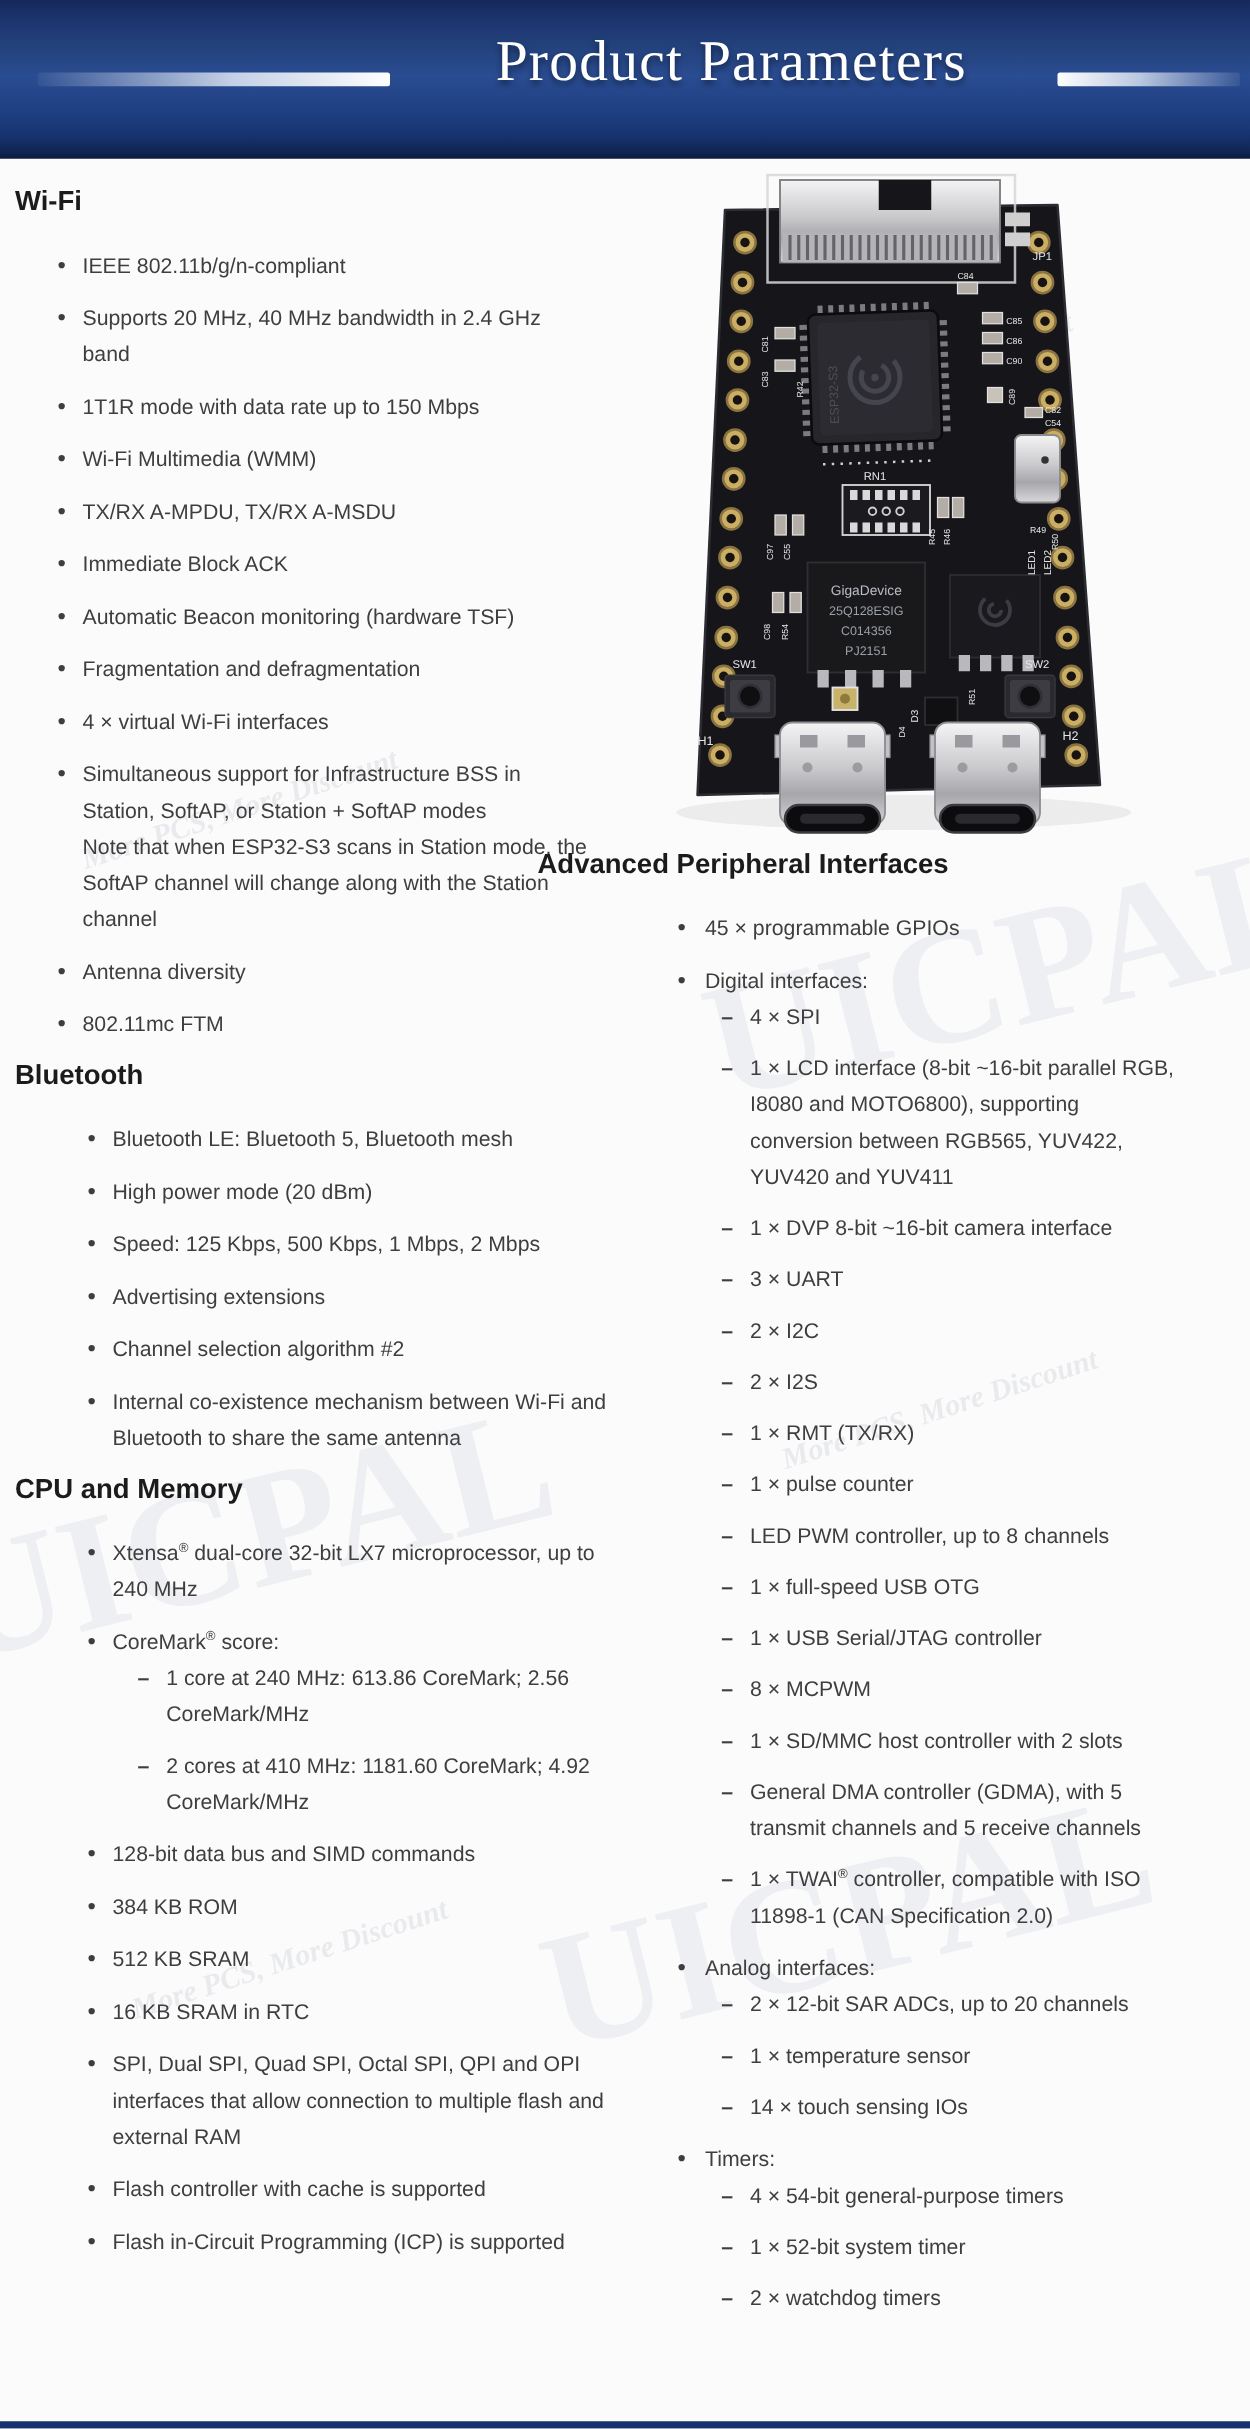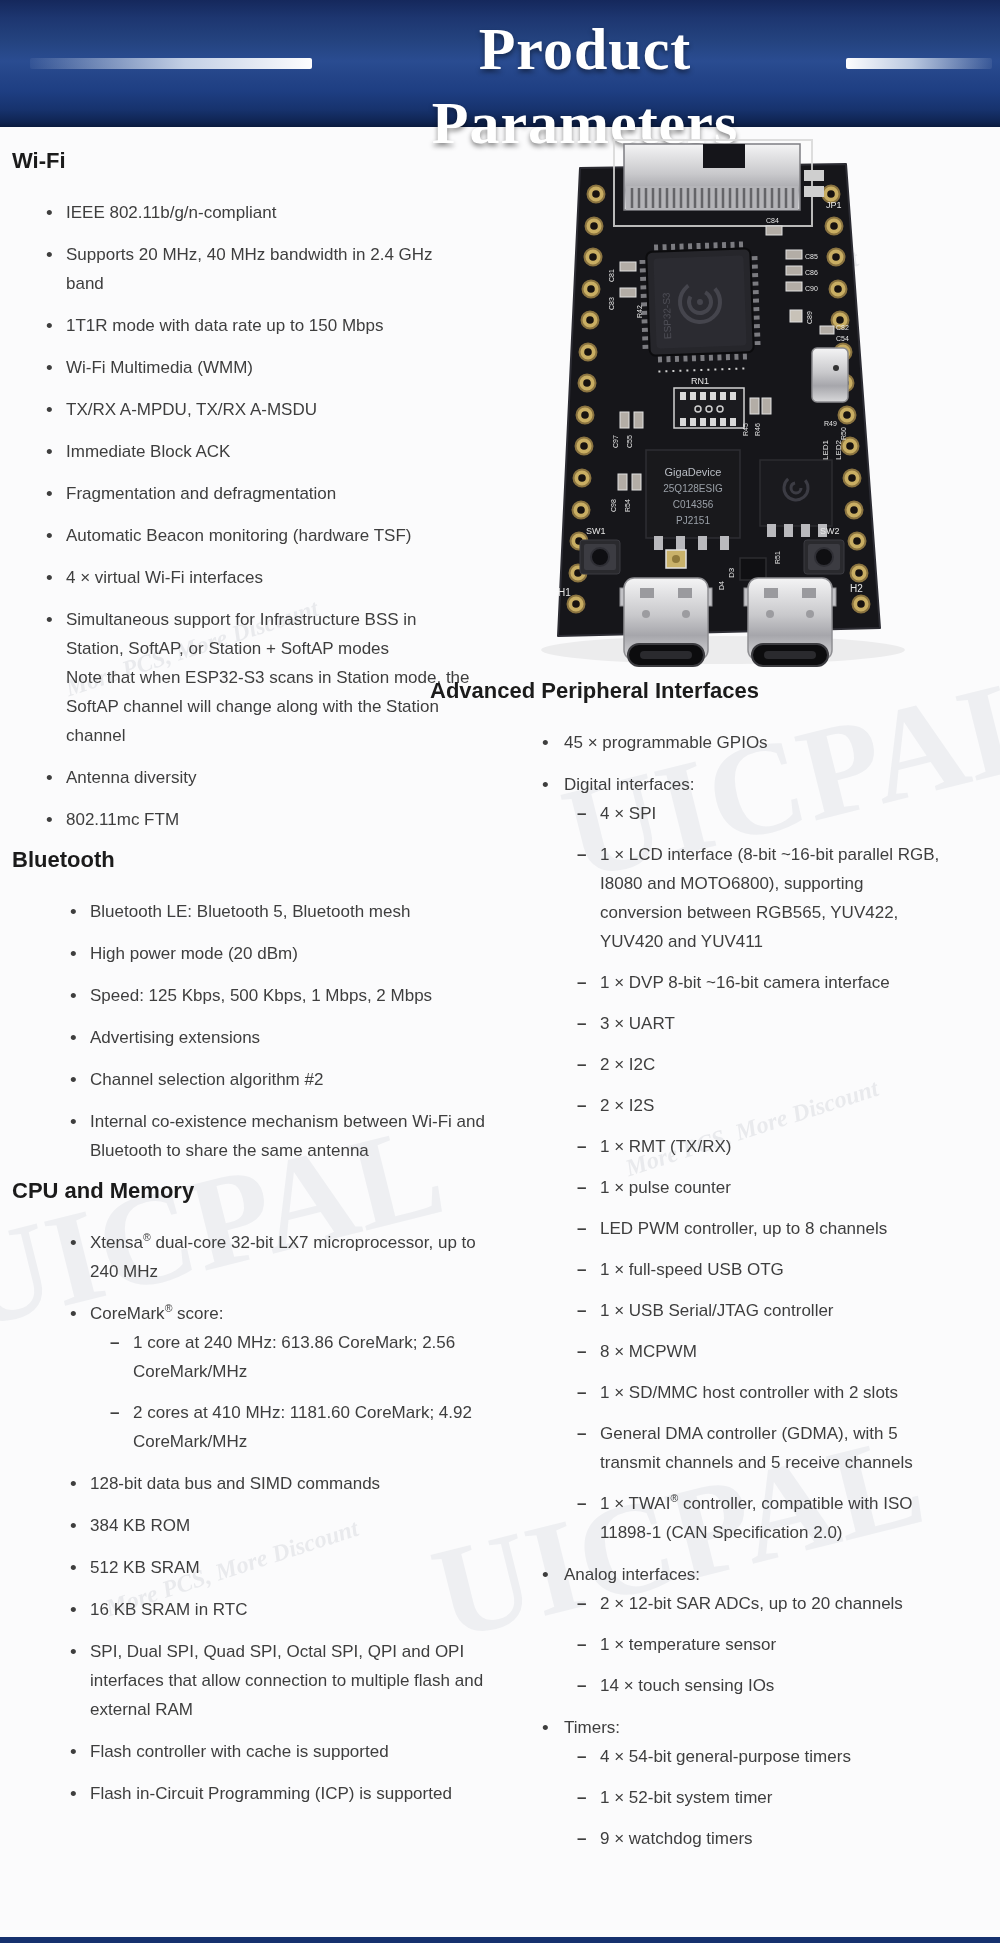--- a/index.html
+++ b/index.html
@@ -3,21 +3,21 @@
 <meta charset="utf-8">
 <style>
   html,body{margin:0;padding:0;}
   .page{position:relative;width:1000px;height:1943px;background:#fbfbfc;overflow:hidden;
         font-family:"Liberation Sans",sans-serif;color:#3e3e3e;}
   
   .banner{position:absolute;left:0;top:0;width:1000px;height:127px;
     background:linear-gradient(180deg,#15285c 0%,#1d3670 14%,#24437f 32%,#2a4c91 48%,
       #25468a 58%,#1e3e82 72%,#17336e 86%,#0f2452 96%,#0a1a3e 100%);}
   .banner-title{position:absolute;left:318px;top:12px;width:534px;text-align:center;
-    font-family:"Liberation Serif",serif;font-weight:700;font-size:60px;line-height:74px;
+    font-family:"Liberation Serif",serif;font-weight:400;font-size:46px;line-height:74px;
     color:#ffffff;letter-spacing:1px;text-shadow:0 3px 5px rgba(0,0,0,.45);}
   .deco-line{position:absolute;height:11px;border-radius:2px;}
   .deco-left{left:30px;top:58px;width:282px;
     background:linear-gradient(90deg,rgba(255,255,255,.05),rgba(222,231,244,.85) 55%,#fdfdfe 100%);}
   .deco-right{left:846px;top:58px;width:146px;
     background:linear-gradient(90deg,#fdfdfe 0%,rgba(222,231,244,.8) 45%,rgba(255,255,255,.07) 100%);}
   
   .wm{position:absolute;z-index:0;font-family:"Liberation Serif",serif;font-weight:700;
       white-space:nowrap;pointer-events:none;}
   .wm-big{font-size:132px;color:rgba(141,148,160,0.11);}
@@ -77,22 +77,22 @@
 
   <div class="col-left">
     <h2 class="sec h-wifi">Wi-Fi</h2>
     <ul class="blist indent-a">
       <li>IEEE 802.11b/g/n-compliant</li>
       <li>Supports 20 MHz, 40 MHz bandwidth in 2.4 GHz band</li>
       <li>1T1R mode with data rate up to 150 Mbps</li>
       <li>Wi-Fi Multimedia (WMM)</li>
       <li>TX/RX A-MPDU, TX/RX A-MSDU</li>
       <li>Immediate Block ACK</li>
+      <li>Automatic Beacon monitoring (hardware TSF)</li>
       <li>Fragmentation and defragmentation</li>
-      <li>Automatic Beacon monitoring (hardware TSF)</li>
       <li>4 × virtual Wi-Fi interfaces</li>
       <li>
         <span class="blk">Simultaneous support for Infrastructure BSS in Station, SoftAP, or Station + SoftAP modes</span>
         <span class="blk">Note that when ESP32-S3 scans in Station mode, the SoftAP channel will change along with the Station channel</span>
       </li>
       <li>Antenna diversity</li>
       <li>802.11mc FTM</li>
     </ul>
 
     <h2 class="sec h-bt">Bluetooth</h2>
@@ -358,20 +358,20 @@
           <li>2 × 12-bit SAR ADCs, up to 20 channels</li>
           <li>1 × temperature sensor</li>
           <li>14 × touch sensing IOs</li>
         </ul>
       </li>
       <li>
         <span>Timers:</span>
         <ul class="dlist">
           <li>4 × 54-bit general-purpose timers</li>
           <li>1 × 52-bit system timer</li>
-          <li>9 × watchdog timers</li>
+          <li>2 × watchdog timers</li>
         </ul>
       </li>
     </ul>
   </div>
 
   <div class="bottom-bar"></div>
 </div>
 
 </body></html>

